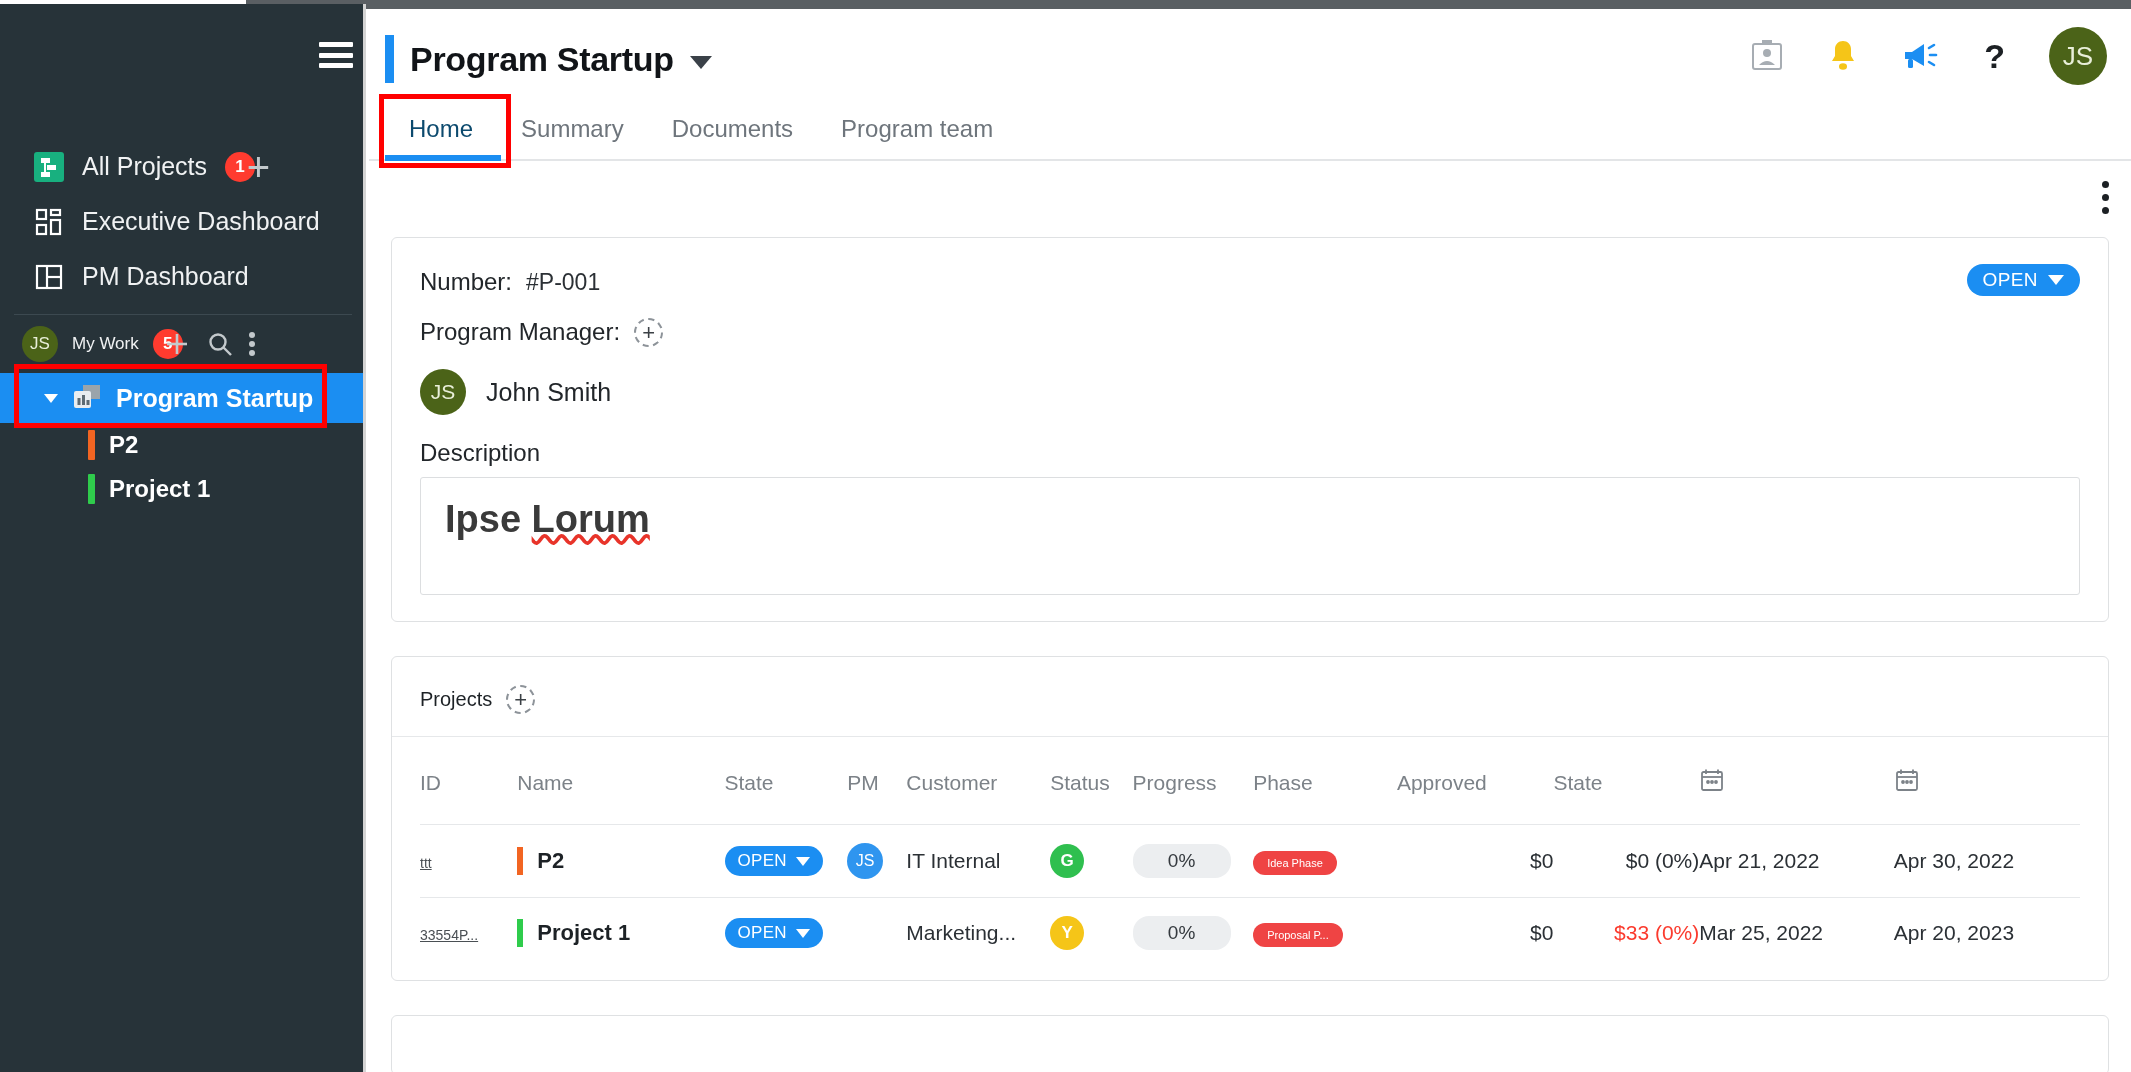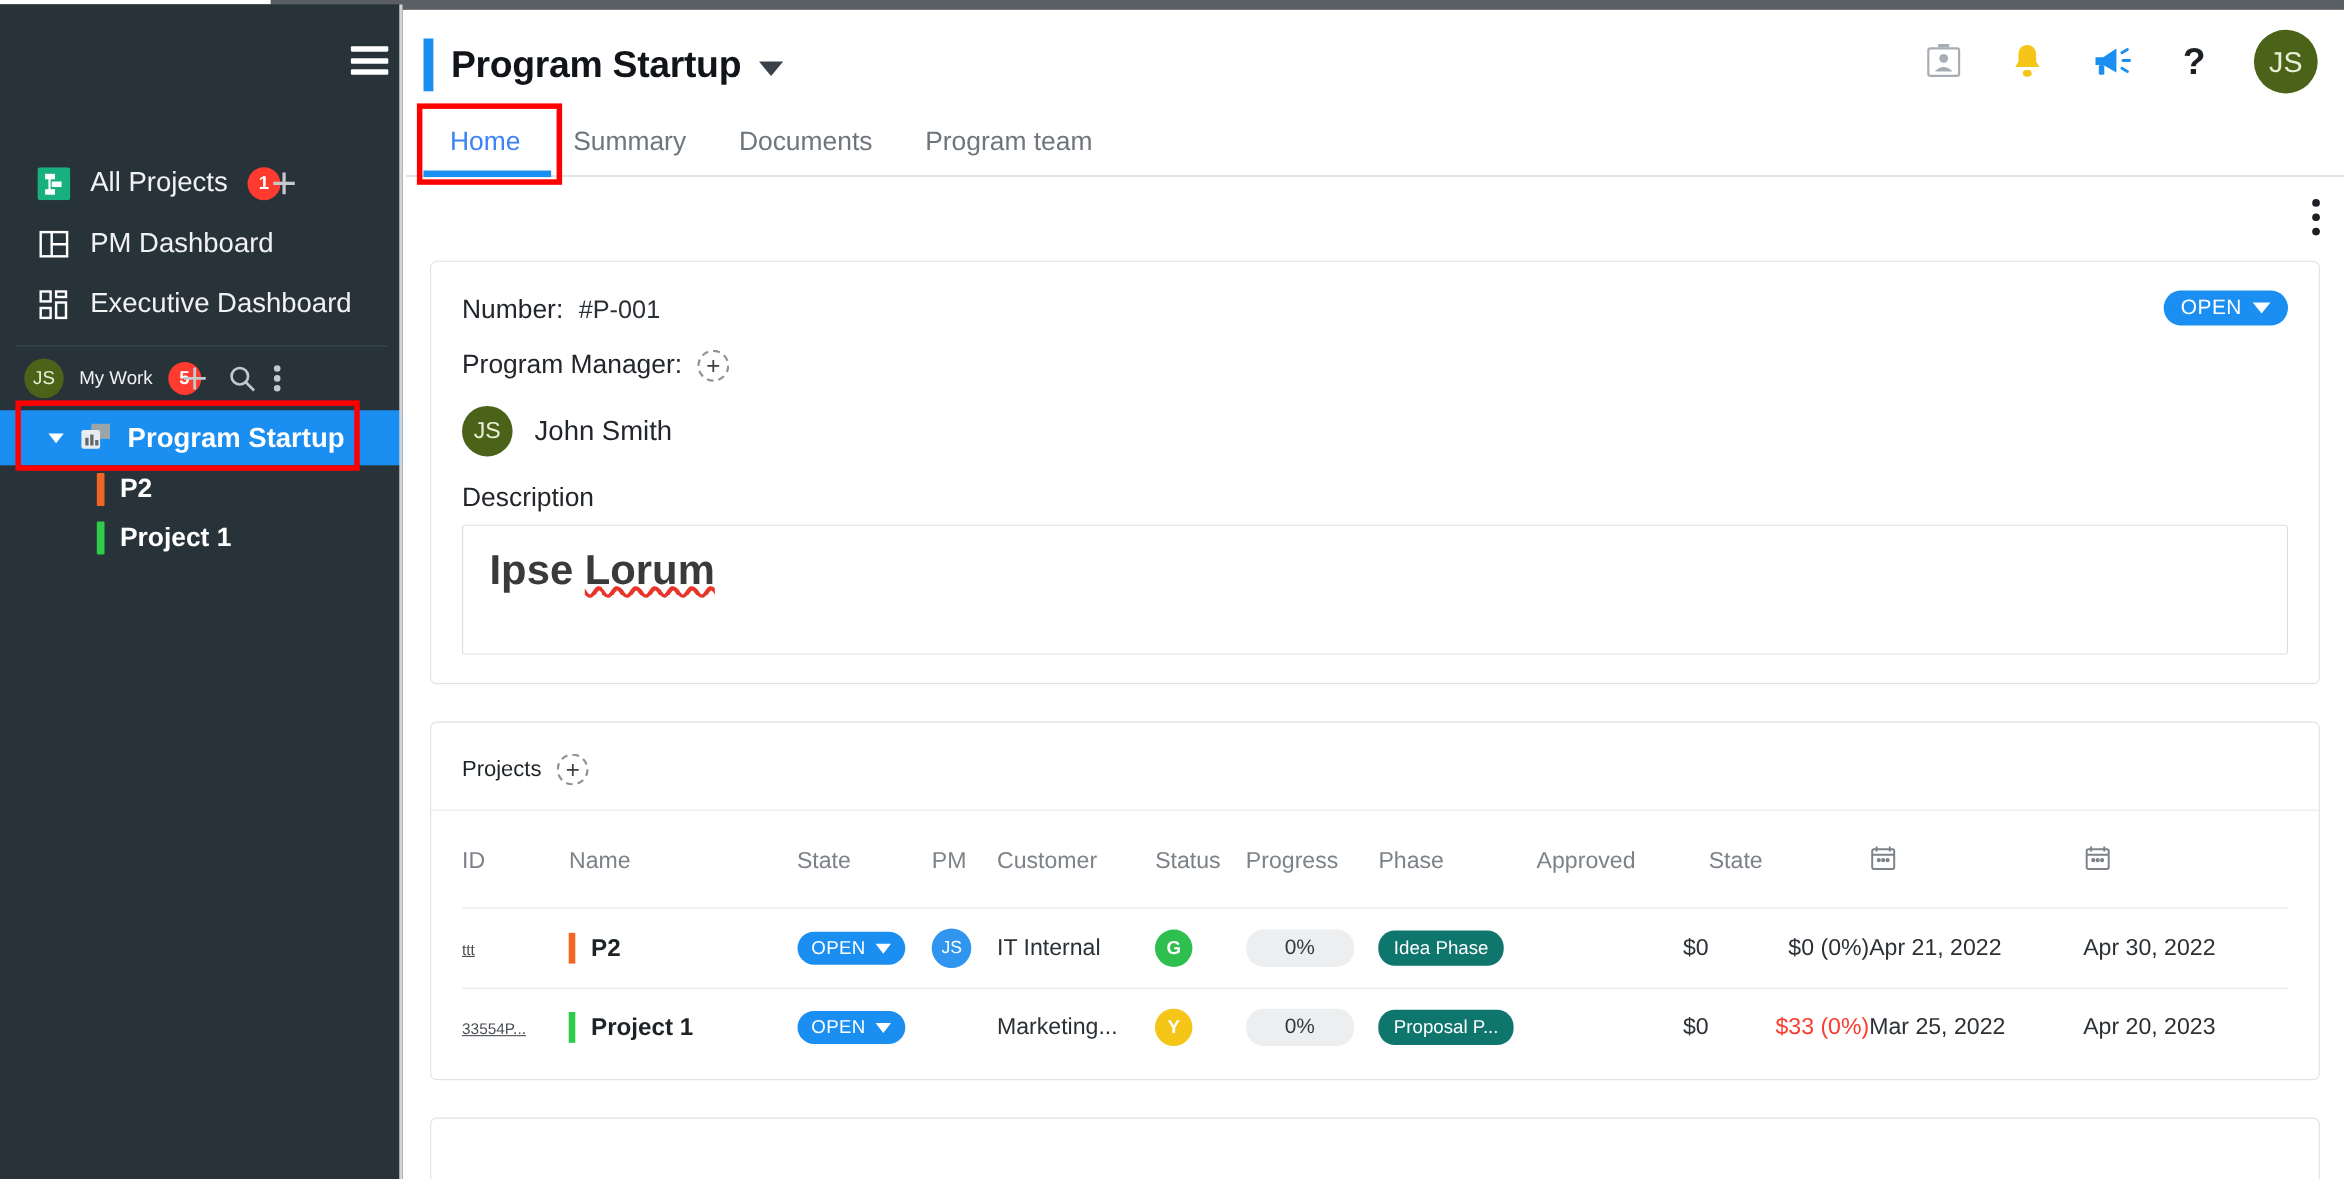--- a/index.html
+++ b/index.html
@@ -121,21 +121,21 @@
     width: 58px; height: 58px; border-radius: 50%;
     background: #4b6318; color: #e9efd9; font-size: 26px;
     display: flex; align-items: center; justify-content: center; font-weight: 500;
   }
 
   .tabs { position: relative; display: flex; align-items: flex-end; height: 57px; padding-left: 16px; gap: 0; }
   .tab {
     font-size: 24px; color: #6e757c; padding: 0 24px 18px 24px; cursor: pointer; white-space: nowrap;
   }
   .tab.active { color: #5c6view; }
-  .tab.active { color: #3b82f6; }
+  .tab.active { color: #0c4a6e; }
   .tab-underline {
     position: absolute; bottom: 0; left: 16px; width: 116px; height: 6px; background: #1b8ef2;
   }
   .tabs-baseline {
     position: absolute; bottom: 0; left: 0; right: 0; height: 2px; background: #e3e5e7;
   }
   .tab-redbox {
     position: absolute; left: 10px; top: -10px; width: 132px; height: 74px;
     border: 5px solid #ff0000; pointer-events: none;
   }
@@ -249,22 +249,22 @@
     display: flex; align-items: center; justify-content: center;
     color: #ffffff; font-size: 17px; font-weight: 600;
   }
   .progress-pill {
     display: inline-flex; align-items: center; justify-content: center;
     background: #eceef0; color: #34393e; border-radius: 16px;
     width: 98px; height: 34px; font-size: 19px;
   }
   .phase-pill {
     display: inline-flex; align-items: center; justify-content: center;
-    background: #0f766e; color: #ffffff; border-radius: 15px;
-    padding: 6px 14px; font-size: 17px; max-width: 126px;
+    background: #ef4444; color: #ffffff; border-radius: 15px;
+    padding: 6px 14px; font-size: 11px; max-width: 126px;
     white-space: nowrap; overflow: hidden;
   }
   .money-red { color: #fb3b2e; }
   .id-text { color: #4a4f54; font-size: 14px; text-decoration: underline; }
   .date-text { font-size: 21px; color: #2b3035; }
 
   .card-stub { margin: 0 22px 0 22px; border: 1px solid #dfe1e3; border-radius: 6px; height: 60px; }
 </style>
 </head>
 <body>
@@ -296,38 +296,38 @@
           </svg>
         </span>
         <span class="nav-label">All Projects</span>
         <span class="badge-red">1</span>
         <span class="nav-plus">+</span>
       </div>
 
       <div class="nav-item">
         <span class="nav-ico">
           <svg width="30" height="30" viewBox="0 0 30 30" fill="none" stroke="#ffffff" stroke-width="2.2">
-            <rect x="3" y="4" width="24" height="22"></rect>
-            <line x1="13" y1="4" x2="13" y2="26"></line>
-            <line x1="13" y1="15" x2="27" y2="15"></line>
-          </svg>
-        </span>
-        <span class="nav-label">PM Dashboard</span>
-      </div>
-
-      <div class="nav-item">
-        <span class="nav-ico">
-          <svg width="30" height="30" viewBox="0 0 30 30" fill="none" stroke="#ffffff" stroke-width="2.2">
             <rect x="3" y="3" width="9" height="9"></rect>
             <rect x="17" y="3" width="9" height="5"></rect>
             <rect x="3" y="18" width="9" height="9"></rect>
             <rect x="17" y="13" width="9" height="14"></rect>
           </svg>
         </span>
         <span class="nav-label">Executive Dashboard</span>
+      </div>
+
+      <div class="nav-item">
+        <span class="nav-ico">
+          <svg width="30" height="30" viewBox="0 0 30 30" fill="none" stroke="#ffffff" stroke-width="2.2">
+            <rect x="3" y="4" width="24" height="22"></rect>
+            <line x1="13" y1="4" x2="13" y2="26"></line>
+            <line x1="13" y1="15" x2="27" y2="15"></line>
+          </svg>
+        </span>
+        <span class="nav-label">PM Dashboard</span>
       </div>
 
       <div class="sb-divider"></div>
 
       <div class="mywork-row">
         <span class="avatar-sm">JS</span>
         <span class="nav-label">My Work</span>
         <span class="badge-red">5</span>
         <span class="mywork-actions">
           <span class="ic">

